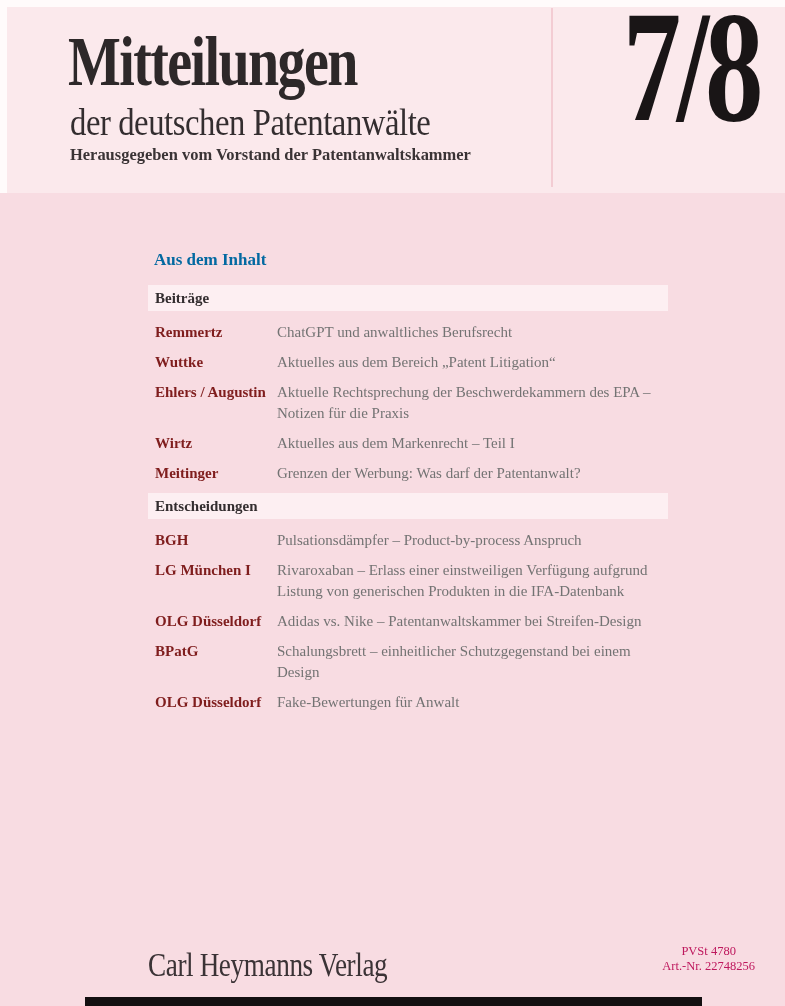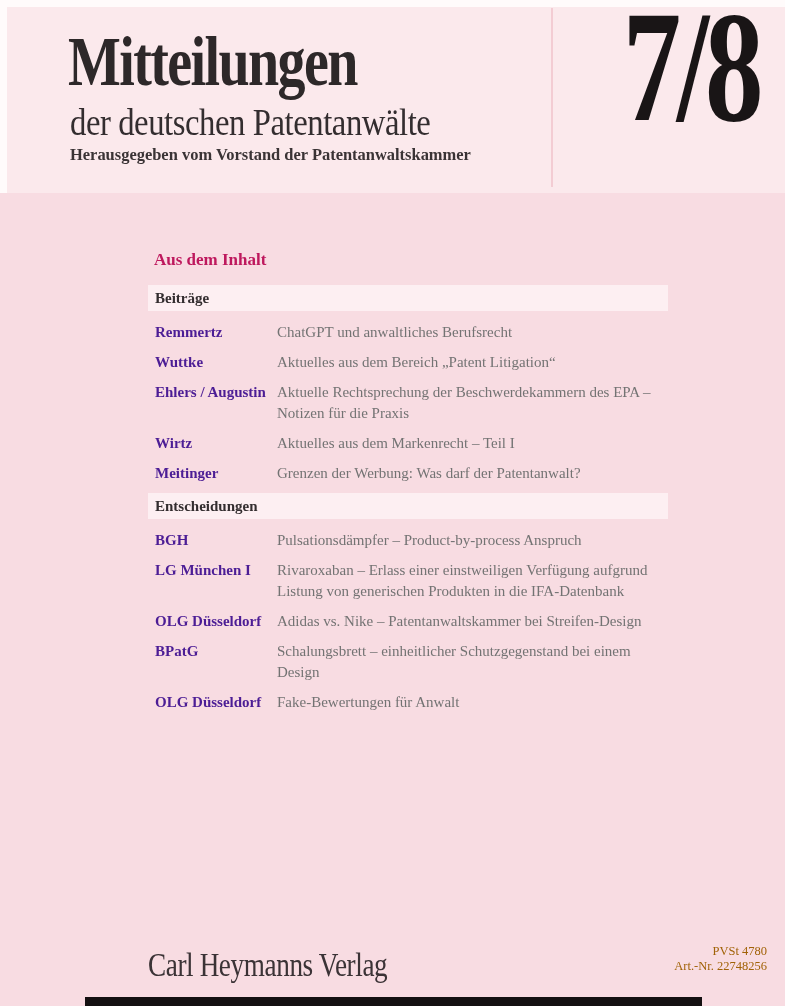--- a/index.html
+++ b/index.html
@@ -53,56 +53,56 @@
     white-space:nowrap;
   }
   .issue-meta .volume{margin-right:18px;}
 
   
   .toc{
     position:absolute;left:148px;top:250px;width:520px;
   }
   .contents-heading{
     margin:0 0 15px 6px;
-    font-size:17px;font-weight:700;color:#be185d;
+    font-size:17px;font-weight:700;color:#0369a1;
   }
   .toc-section{margin-top:3px;}
   .section-bar{
     height:26px;background:#fdeff2;
     display:flex;align-items:center;
     padding-left:7px;box-sizing:border-box;
     margin-bottom:11px;
   }
   .section-label{
     font-size:15px;font-weight:700;color:#332d2f;
   }
   .toc-rows{padding-left:7px;}
   .toc-row{
     display:flex;align-items:flex-start;
     margin-bottom:9px;
     font-size:15px;line-height:21px;
   }
   .toc-author{
     width:122px;flex:0 0 122px;
-    font-weight:700;color:#4c1d95;
+    font-weight:700;color:#7f1d1d;
   }
   .toc-title{
     flex:1 1 auto;color:#737373;
   }
 
   
   .publisher-footer{
     position:absolute;left:148px;top:946px;
     font-size:34px;font-weight:400;color:#3b3336;
     white-space:nowrap;letter-spacing:-.5px;
     transform:scaleX(.80);transform-origin:left top;
   }
   .art-info{
-    position:absolute;right:18px;top:944px;
-    text-align:right;font-size:12.5px;line-height:15px;color:#a16207;
+    position:absolute;right:30px;top:944px;
+    text-align:center;font-size:12.5px;line-height:15px;color:#be185d;
   }
   .bottom-bar{
     position:absolute;left:85px;bottom:0;width:617px;height:9px;
     background:#141011;
   }
 </style>
 </head>
 <body>
 
 <div class="page">

